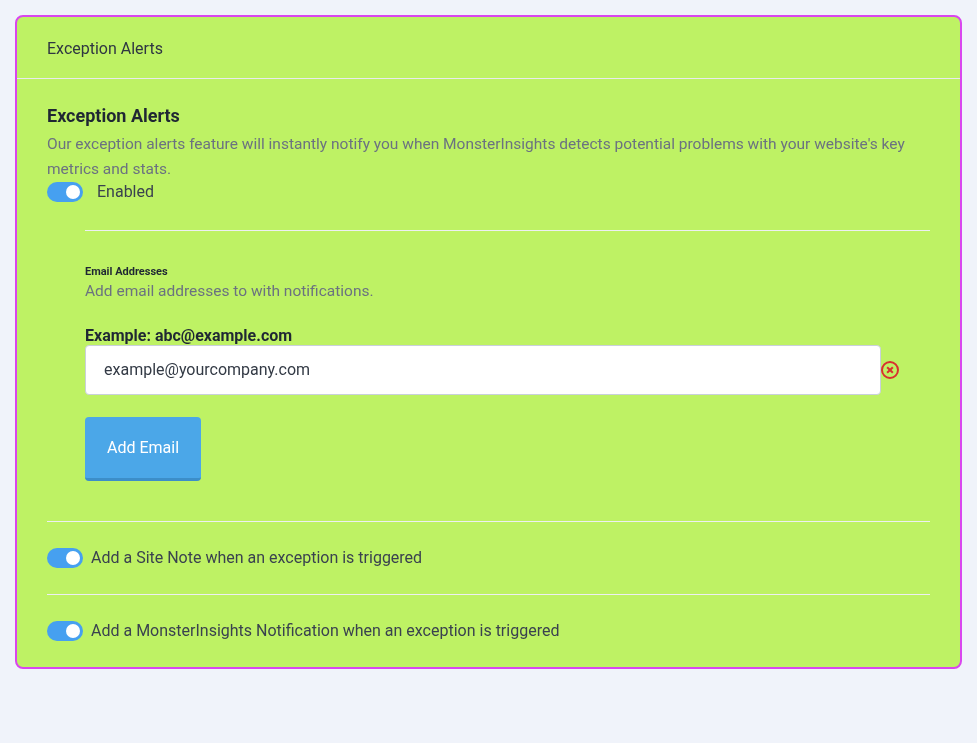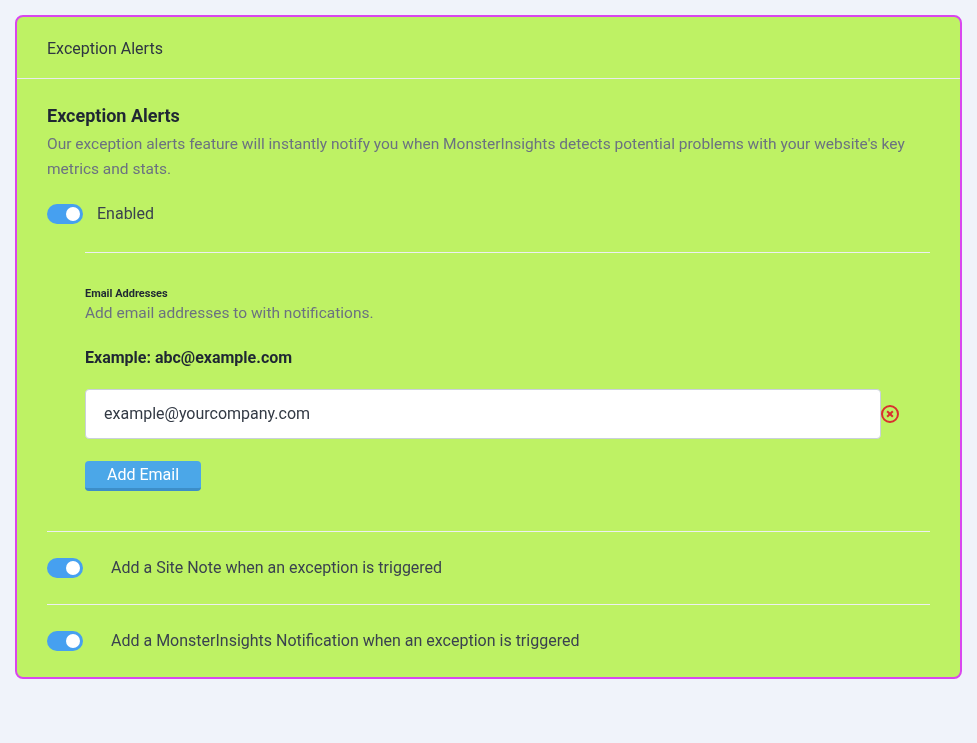--- a/index.html
+++ b/index.html
@@ -35,21 +35,20 @@
     .section-title {
       font-size: 18px;
       font-weight: 700;
       color: #1f2733;
       margin-bottom: 6px;
     }
     .section-desc {
       font-size: 15.5px;
       color: #6b7280;
       line-height: 1.6;
-      margin-bottom: 22px;
     }
     .toggle-row {
       display: flex;
       align-items: flex-start;
       gap: 14px;
     }
     .toggle {
       position: relative;
       width: 36px;
       height: 20px;
@@ -85,21 +84,20 @@
     }
     .sub-desc {
       font-size: 15.5px;
       color: #6b7280;
       margin-bottom: 26px;
     }
     .example-text {
       font-size: 16px;
       font-weight: 700;
       color: #1f2733;
-      margin-bottom: 22px;
     }
     .input-row {
       display: flex;
       align-items: center;
       margin-bottom: 22px;
     }
     .email-input {
       flex: 1;
       max-width: 796px;
       height: 50px;
@@ -134,32 +132,32 @@
       transform: rotate(45deg);
     }
     .remove-btn::after {
       transform: rotate(-45deg);
     }
     .add-email-btn {
       background-color: #4ba7e8;
       color: #ffffff;
       border: none;
       border-bottom: 3px solid #3c8ec9;
-      padding: 4px 22px;
+      padding: 21px 22px;
       font-size: 16px;
       border-radius: 4px;
       cursor: pointer;
       font-family: inherit;
     }
     .divider-row {
       border-top: 1px solid #edeff3;
       padding: 26px 0;
       display: flex;
       align-items: center;
-      gap: 28px;
+      gap: 8px;
     }
     .after-sub {
       margin-top: 40px;
     }
   </style>
 </head>
 <body>
 
 <div class="panel">
   <div class="panel-header">

